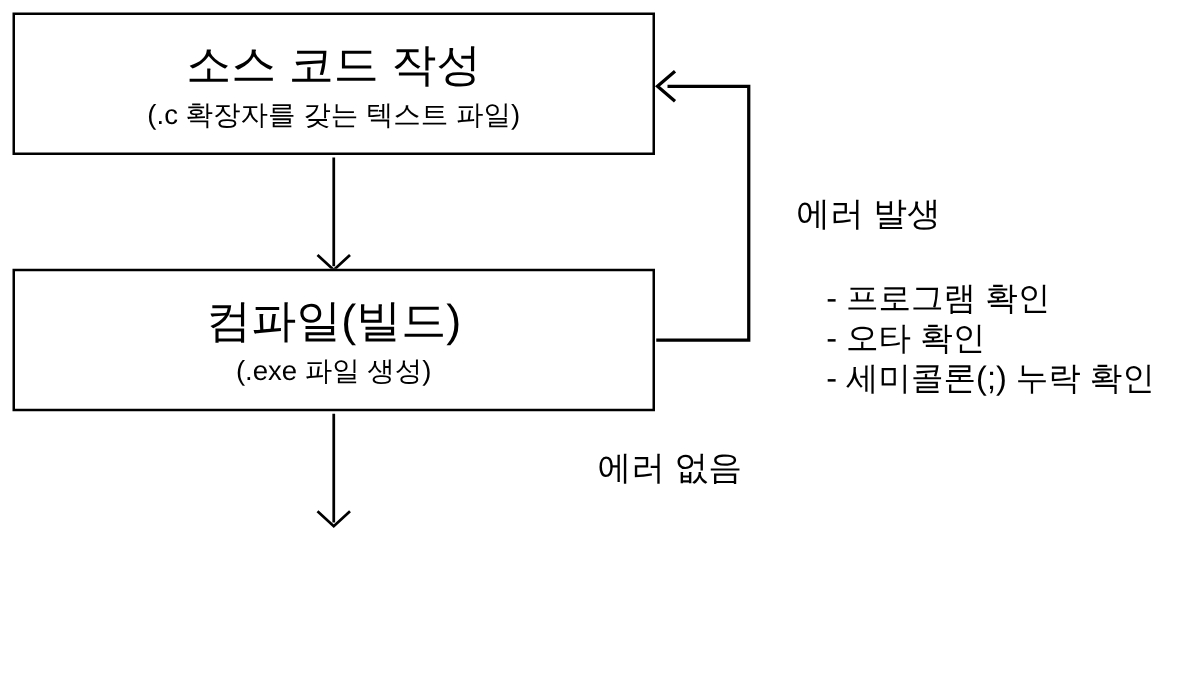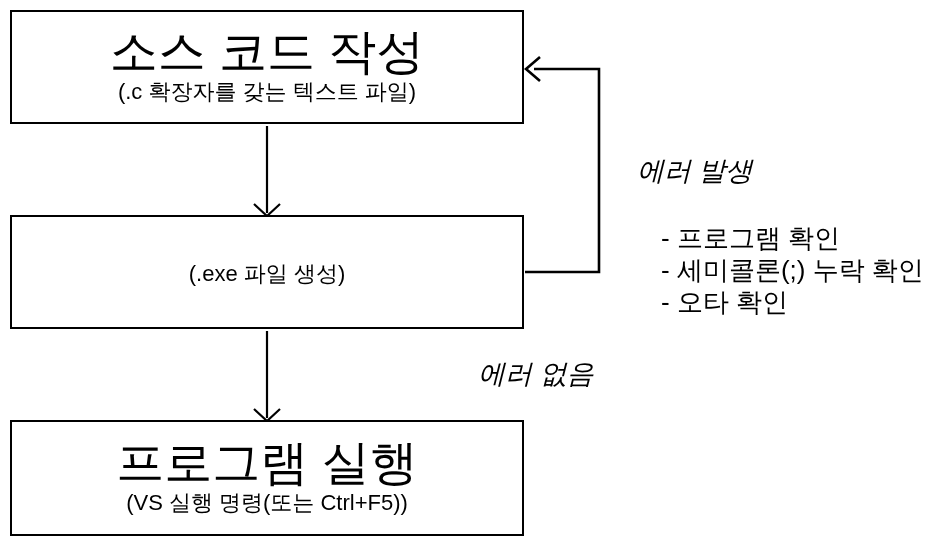--- a/index.html
+++ b/index.html
@@ -34,36 +34,35 @@
     background: #ffffff;
     z-index: 2;
     display: flex;
     flex-direction: column;
     align-items: center;
     justify-content: center;
     text-align: center;
     padding-top: 2px;
   }
   .box-title {
-    font-size: 48px;
+    font-size: 36px;
     line-height: 46px;
     white-space: nowrap;
   }
   .box-subtitle {
     font-size: 22px;
     line-height: 33px;
     white-space: nowrap;
   }
   .side-label {
     position: absolute;
     z-index: 2;
     font-size: 27px;
     line-height: 32px;
     white-space: nowrap;
-    font-style: italic;
   }
   .checklist {
     position: absolute;
     z-index: 2;
     font-size: 26px;
     line-height: 32px;
     white-space: nowrap;
   }
 </style>
 </head>
@@ -88,31 +87,28 @@
       <path d="M540 57 L526 69 L540 81"></path>
     </g>
   </svg>
 
   <div class="flow-box" style="top:10px;">
     <div class="box-title">소스 코드 작성</div>
     <div class="box-subtitle">(.c 확장자를 갖는 텍스트 파일)</div>
   </div>
 
   <div class="flow-box" style="top:215px;">
+    <div class="box-title">컴파일(빌드)</div>
     <div class="box-subtitle">(.exe 파일 생성)</div>
   </div>
 
-  <div class="flow-box" style="top:420px;height:116px;">
-    <div class="box-title">프로그램 실행</div>
-    <div class="box-subtitle">(VS 실행 명령(또는 Ctrl+F5))</div>
-  </div>
 
   <div class="side-label" style="left:637px;top:155px;">에러 발생</div>
 
   <div class="checklist" style="left:661px;top:222px;">
     <div>- 프로그램 확인</div>
+    <div>- 오타 확인</div>
     <div>- 세미콜론(;) 누락 확인</div>
-    <div>- 오타 확인</div>
   </div>
 
   <div class="side-label" style="left:478px;top:358px;">에러 없음</div>
 
 </div>
 
 </body></html>

